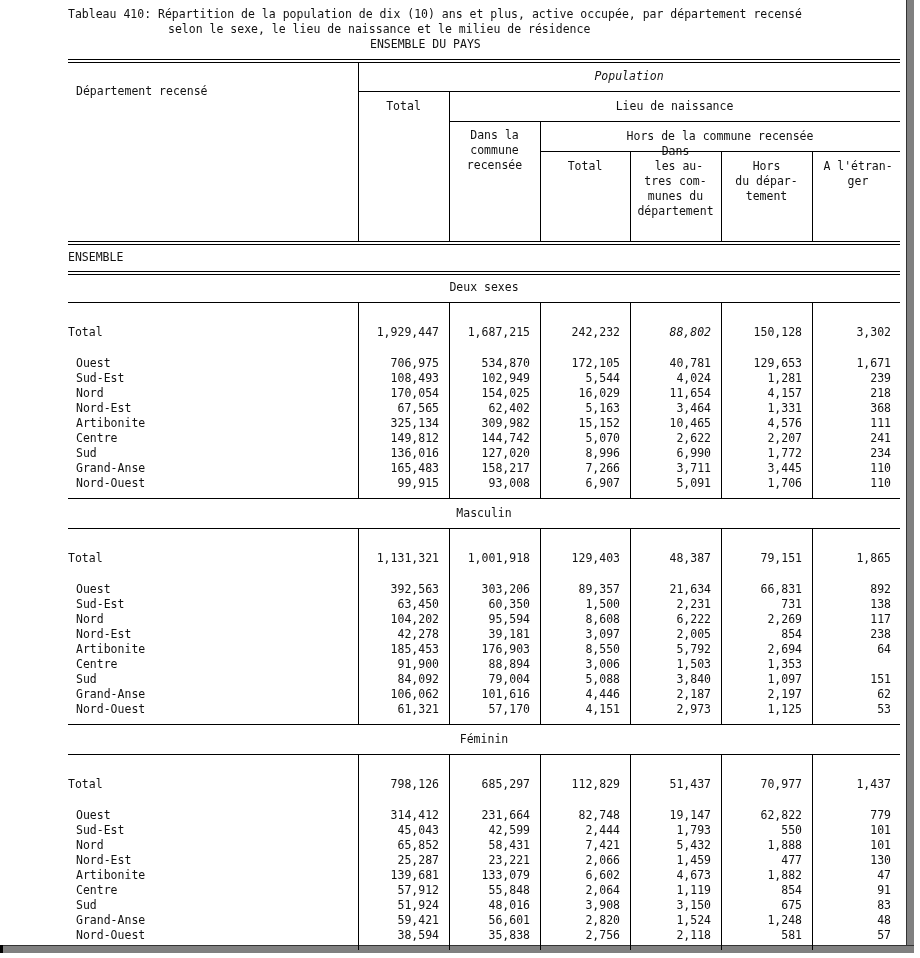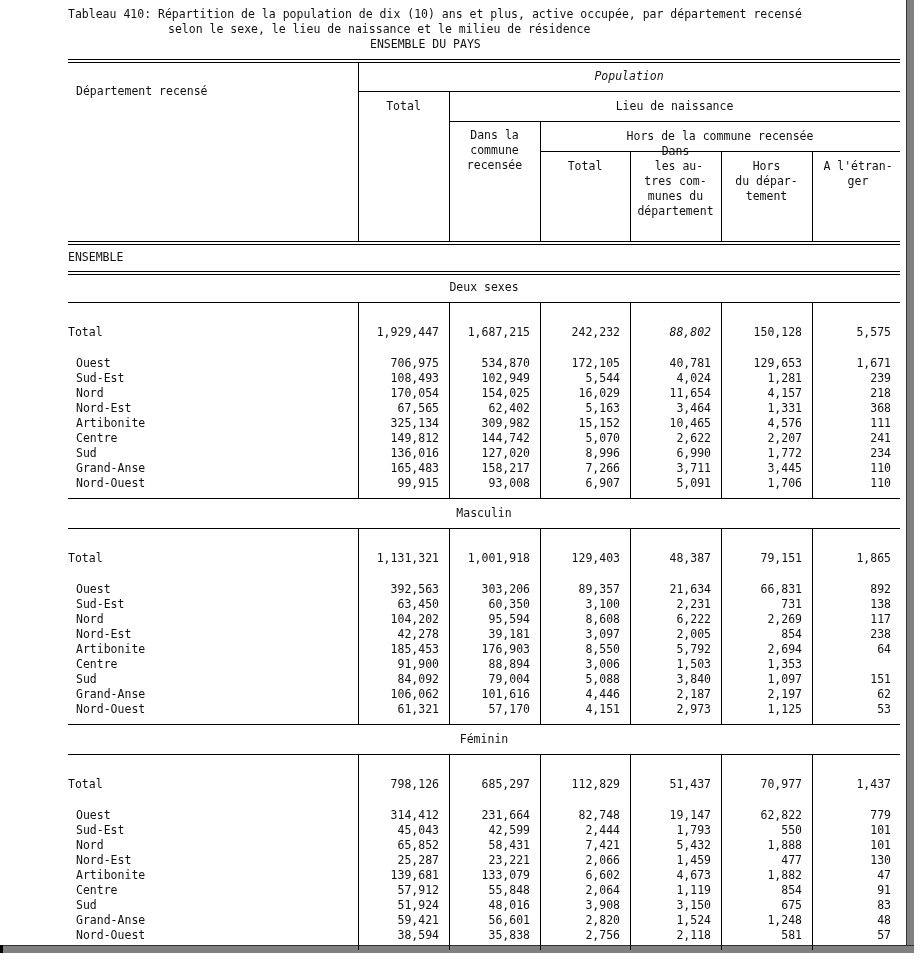--- a/index.html
+++ b/index.html
@@ -83,21 +83,21 @@
       <div class="vline" style="left:540px;top:302px;height:196px;"></div>
       <div class="vline" style="left:630px;top:302px;height:196px;"></div>
       <div class="vline" style="left:721px;top:302px;height:196px;"></div>
       <div class="vline" style="left:812px;top:302px;height:196px;"></div>
       <div class="txt" style="left:68px;top:325px;">Total</div>
       <div class="txt right" style="left:349px;top:325px;width:90px;">1,929,447</div>
       <div class="txt right" style="left:440px;top:325px;width:90px;">1,687,215</div>
       <div class="txt right" style="left:530px;top:325px;width:90px;">242,232</div>
       <div class="txt right" style="left:621px;top:325px;width:90px;font-style:italic;">88,802</div>
       <div class="txt right" style="left:712px;top:325px;width:90px;">150,128</div>
-      <div class="txt right" style="left:801px;top:325px;width:90px;">5,575</div>
+      <div class="txt right" style="left:801px;top:325px;width:90px;">3,302</div>
       <div>
         <div class="txt" style="left:76px;top:356px;">Ouest</div>
         <div class="txt right" style="left:349px;top:356px;width:90px;">706,975</div>
         <div class="txt right" style="left:440px;top:356px;width:90px;">534,870</div>
         <div class="txt right" style="left:530px;top:356px;width:90px;">172,105</div>
         <div class="txt right" style="left:621px;top:356px;width:90px;">40,781</div>
         <div class="txt right" style="left:712px;top:356px;width:90px;">129,653</div>
         <div class="txt right" style="left:801px;top:356px;width:90px;">1,671</div>
       </div>
       <div>
@@ -196,21 +196,21 @@
         <div class="txt right" style="left:440px;top:582px;width:90px;">303,206</div>
         <div class="txt right" style="left:530px;top:582px;width:90px;">89,357</div>
         <div class="txt right" style="left:621px;top:582px;width:90px;">21,634</div>
         <div class="txt right" style="left:712px;top:582px;width:90px;">66,831</div>
         <div class="txt right" style="left:801px;top:582px;width:90px;">892</div>
       </div>
       <div>
         <div class="txt" style="left:76px;top:597px;">Sud-Est</div>
         <div class="txt right" style="left:349px;top:597px;width:90px;">63,450</div>
         <div class="txt right" style="left:440px;top:597px;width:90px;">60,350</div>
-        <div class="txt right" style="left:530px;top:597px;width:90px;">3,100</div>
+        <div class="txt right" style="left:530px;top:597px;width:90px;">1,500</div>
         <div class="txt right" style="left:621px;top:597px;width:90px;">2,231</div>
         <div class="txt right" style="left:712px;top:597px;width:90px;">731</div>
         <div class="txt right" style="left:801px;top:597px;width:90px;">138</div>
       </div>
       <div>
         <div class="txt" style="left:76px;top:612px;">Nord</div>
         <div class="txt right" style="left:349px;top:612px;width:90px;">104,202</div>
         <div class="txt right" style="left:440px;top:612px;width:90px;">95,594</div>
         <div class="txt right" style="left:530px;top:612px;width:90px;">8,608</div>
         <div class="txt right" style="left:621px;top:612px;width:90px;">6,222</div>

